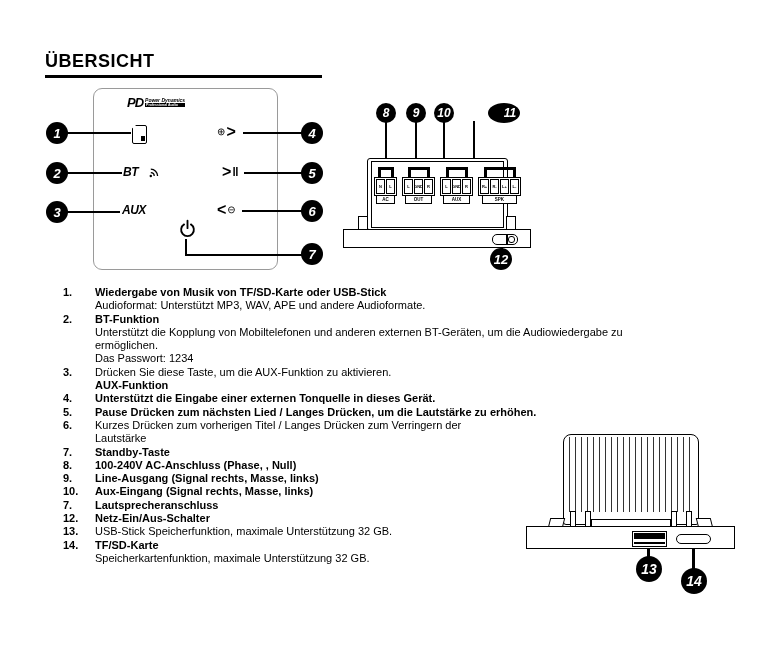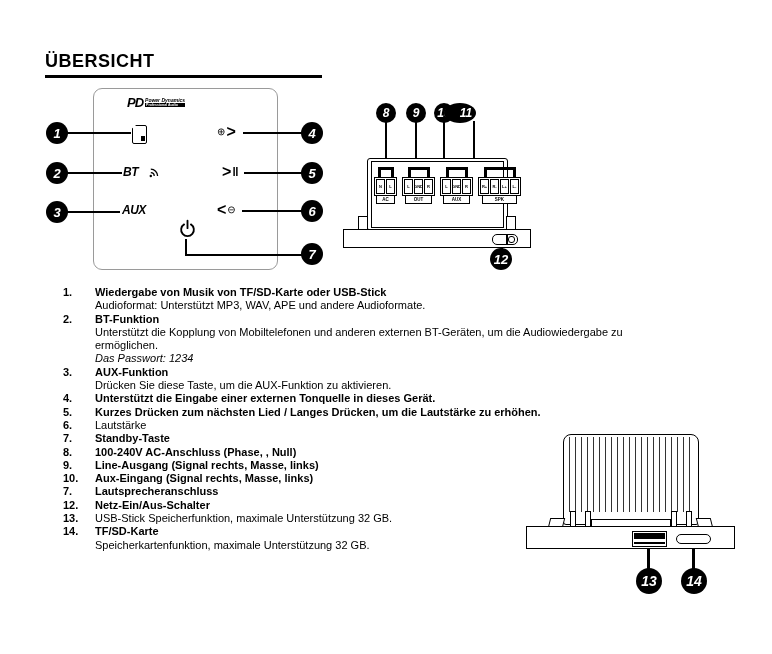--- a/index.html
+++ b/index.html
@@ -36,23 +36,23 @@
 
   
   .badge{position:absolute;width:22px;height:22px;border-radius:50%;background:#000;color:#fff;
          font-size:13px;font-weight:bold;font-style:italic;display:flex;align-items:center;justify-content:center;}
   .badge.small{width:20px;height:20px;font-size:12px;}
   .badge.big{width:26px;height:26px;font-size:14px;}
   .line{position:absolute;background:#000;}
   .b1{left:46px;top:122px;} .b2{left:46px;top:162px;} .b3{left:46px;top:201px;}
   .b4{left:301px;top:122px;} .b5{left:301px;top:162px;} .b6{left:301px;top:200px;}
   .b7{left:301px;top:243px;}
-  .b8{left:376px;top:103px;} .b9{left:406px;top:103px;} .b10{left:434px;top:103px;} .b11{left:444px;top:103px;padding-left:12px;}
+  .b8{left:376px;top:103px;} .b9{left:406px;top:103px;} .b10{left:434px;top:103px;} .b11{left:488px;top:103px;padding-left:12px;}
   .b12{left:490px;top:248px;}
-  .b13{left:636px;top:568px;text-align:center;} .b14{left:681px;top:568px;}
+  .b13{left:636px;top:556px;text-align:center;} .b14{left:681px;top:568px;}
   .ln1{left:66px;top:132px;width:65px;height:2px;}
   .ln2{left:66px;top:172px;width:56px;height:2px;}
   .ln3{left:66px;top:211px;width:54px;height:2px;}
   .ln4{left:243px;top:132px;width:60px;height:2px;}
   .ln5{left:244px;top:172px;width:59px;height:2px;}
   .ln6{left:242px;top:210px;width:61px;height:2px;}
   .ln7v{left:185px;top:239px;width:2px;height:17px;}
   .ln7h{left:185px;top:254px;width:118px;height:2px;}
   .ln8{left:385px;top:121px;width:2px;height:49px;}
   .ln9{left:415px;top:121px;width:2px;height:49px;}
@@ -102,21 +102,21 @@
   .usb-bot{height:2.5px;background:#000;margin:2.5px 1px 0 1px;}
   .sd-slot{position:absolute;left:676px;top:534px;width:33px;height:8px;border:1.5px solid #000;border-radius:5px;z-index:3;background:#fff;}
 
   
   .parts{position:absolute;left:63px;top:286px;width:690px;font-size:11px;line-height:13.3px;}
   .item{display:flex;}
   .num{width:32px;flex-shrink:0;font-weight:bold;}
   .content{flex:1;}
   .pline{white-space:nowrap;}
   .pline.bold{font-weight:bold;}
-  .pline.italic{font-style:italic;}
+  .pline.italic{}
 </style>
 </head>
 <body>
 
 <div>
 
   <div class="title">ÜBERSICHT</div>
   <div class="title-rule"></div>
 
   <div class="front-panel">
@@ -264,39 +264,40 @@
         <div class="content">
           <div class="pline bold">BT-Funktion</div>
           <div class="pline normal">Unterstützt die Kopplung von Mobiltelefonen und anderen externen BT-Geräten, um die Audiowiedergabe zu</div>
           <div class="pline normal">ermöglichen.</div>
           <div class="pline italic">Das Passwort: 1234</div>
         </div>
       </div>
       <div class="item">
         <div class="num">3.</div>
         <div class="content">
+          <div class="pline normal">Drücken Sie diese Taste, um die AUX-Funktion zu aktivieren.</div>
           <div class="pline bold">AUX-Funktion</div>
-          <div class="pline normal">Drücken Sie diese Taste, um die AUX-Funktion zu aktivieren.</div>
         </div>
       </div>
       <div class="item">
         <div class="num">4.</div>
         <div class="content">
           <div class="pline bold">Unterstützt die Eingabe einer externen Tonquelle in dieses Gerät.</div>
         </div>
       </div>
       <div class="item">
         <div class="num">5.</div>
         <div class="content">
-          <div class="pline bold">Kurzes Drücken zum nächsten Lied / Langes Drücken, um die Lautstärke zu erhöhen.</div>
+          <div class="pline bold">Pause Drücken zum nächsten Lied / Langes Drücken, um die Lautstärke zu erhöhen.</div>
         </div>
       </div>
       <div class="item">
         <div class="num">6.</div>
         <div class="content">
+          <div class="pline normal">Kurzes Drücken zum vorherigen Titel / Langes Drücken zum Verringern der</div>
           <div class="pline normal">Lautstärke</div>
         </div>
       </div>
       <div class="item">
         <div class="num">7.</div>
         <div class="content">
           <div class="pline bold">Standby-Taste</div>
         </div>
       </div>
       <div class="item">

